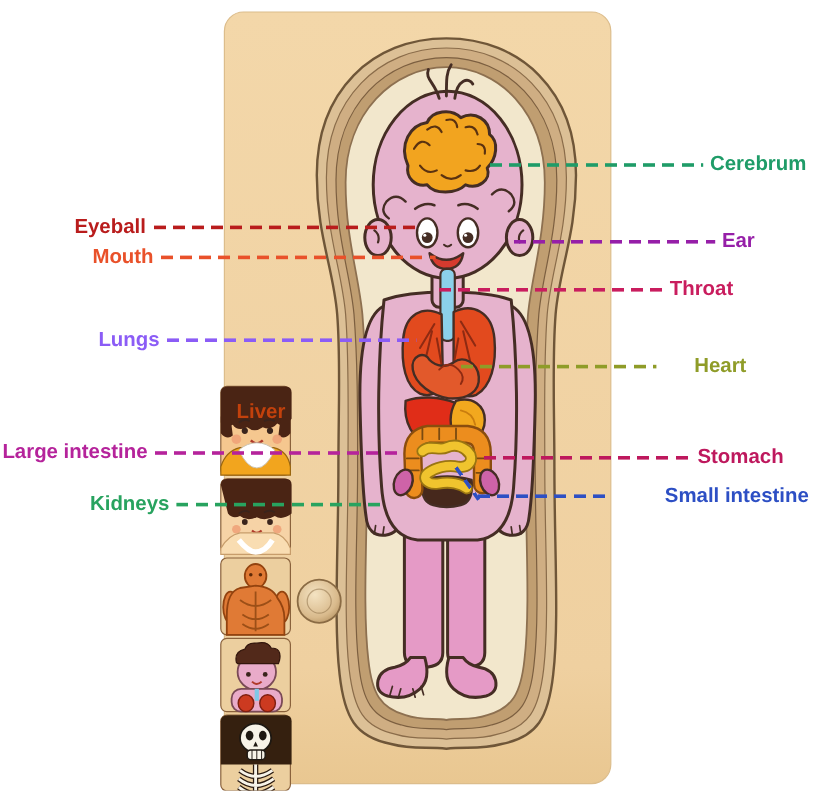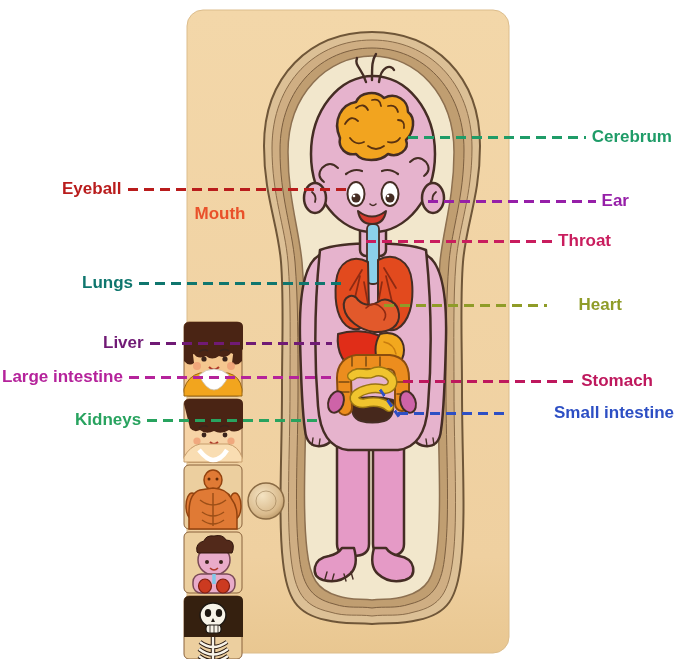--- a/index.html
+++ b/index.html
@@ -8,21 +8,21 @@
   svg.scene{position:absolute;left:0;top:0;width:679px;height:659px;}
   .lbl{position:absolute;display:flex;align-items:center;gap:6px;
        font-weight:700;font-size:17px;line-height:22px;white-space:nowrap;}
   .lbl .dash{flex:1;height:3px;min-width:10px;
        background:repeating-linear-gradient(90deg,currentColor 0 10px,transparent 10px 16px);}
   .lbl .txt{display:inline-block;}
   .diag{position:absolute;height:3px;transform-origin:0 50%;
        background:repeating-linear-gradient(90deg,currentColor 0 8px,transparent 8px 13px);}
   
   .lbl-eyeball{left:62px;top:178px;width:285px;}
-  .lbl-mouth{left:77px;top:203px;width:286px;flex-direction:column;}
+  .lbl-mouth{left:77px;top:203px;width:286px;}
   .lbl-lungs{left:82px;top:272px;width:265px;}
   .lbl-liver{left:103px;top:332px;width:229px;}
   .lbl-large-intestine{left:2px;top:366px;width:332px;}
   .lbl-kidneys{left:75px;top:409px;width:247px;}
   .lbl-cerebrum{left:408px;top:126px;width:264px;}
   .lbl-ear{left:428px;top:190px;width:201px;}
   .lbl-throat{left:366px;top:230px;width:245px;}
   .lbl-heart{left:384px;top:294px;width:238px;gap:32px;}
   .lbl-stomach{left:403px;top:338px;width:250px;}
   .lbl-small-intestine{left:398px;top:402px;width:276px;}
@@ -205,25 +205,25 @@
 </svg>
 
 <div class="lbl lbl-eyeball" style="color: #b91c1c;">
   <span class="txt">Eyeball</span>
   <span class="dash"></span>
 </div>
 <div class="lbl lbl-mouth" style="color: rgb(233, 81, 42);">
   <span class="txt">Mouth</span>
   <span class="dash"></span>
 </div>
-<div class="lbl lbl-lungs" style="color: #0f766e;">
+<div class="lbl lbl-lungs" style="color: #8b5cf6;">
   <span class="txt">Lungs</span>
   <span class="dash"></span>
 </div>
-<div class="lbl lbl-liver" style="color: #701a75;">
+<div class="lbl lbl-liver" style="color: #c2410c; flex-direction: column;">
   <span class="txt">Liver</span>
   <span class="dash"></span>
 </div>
 <div class="lbl lbl-large-intestine" style="color: rgb(181, 35, 155);">
   <span class="txt">Large intestine</span>
   <span class="dash"></span>
 </div>
 <div class="lbl lbl-kidneys" style="color: rgb(40, 163, 95);">
   <span class="txt">Kidneys</span>
   <span class="dash"></span>

